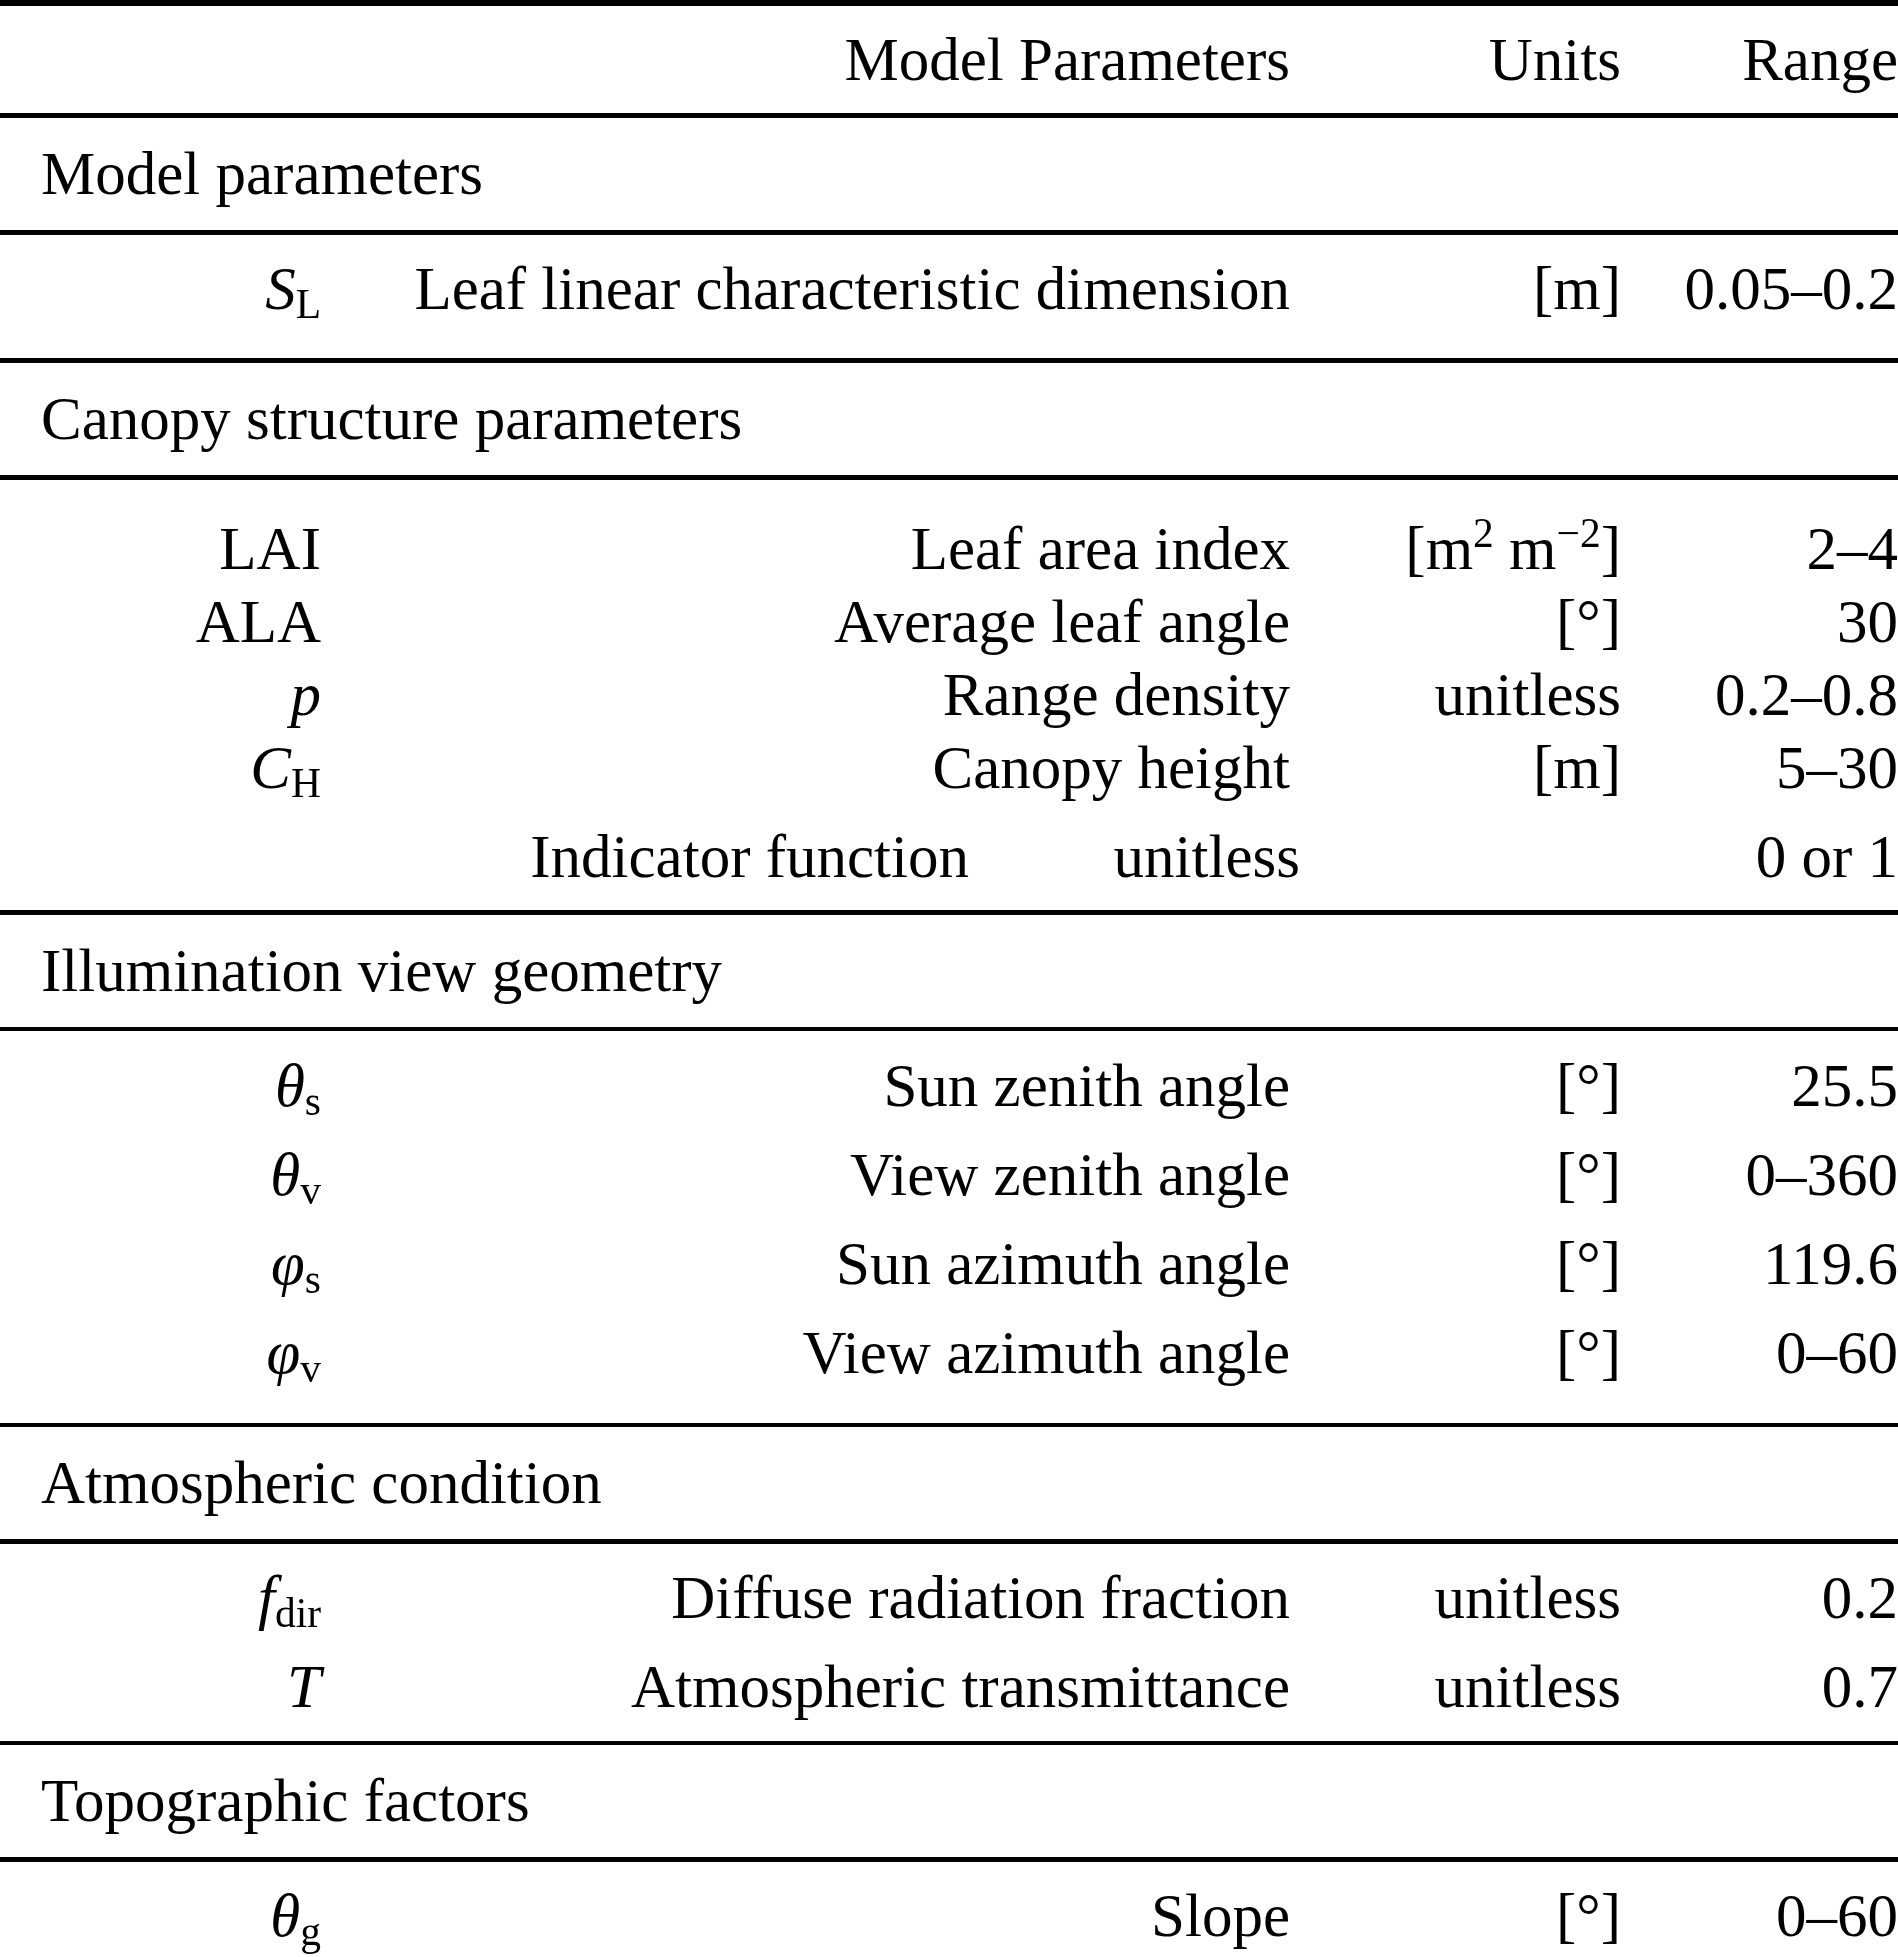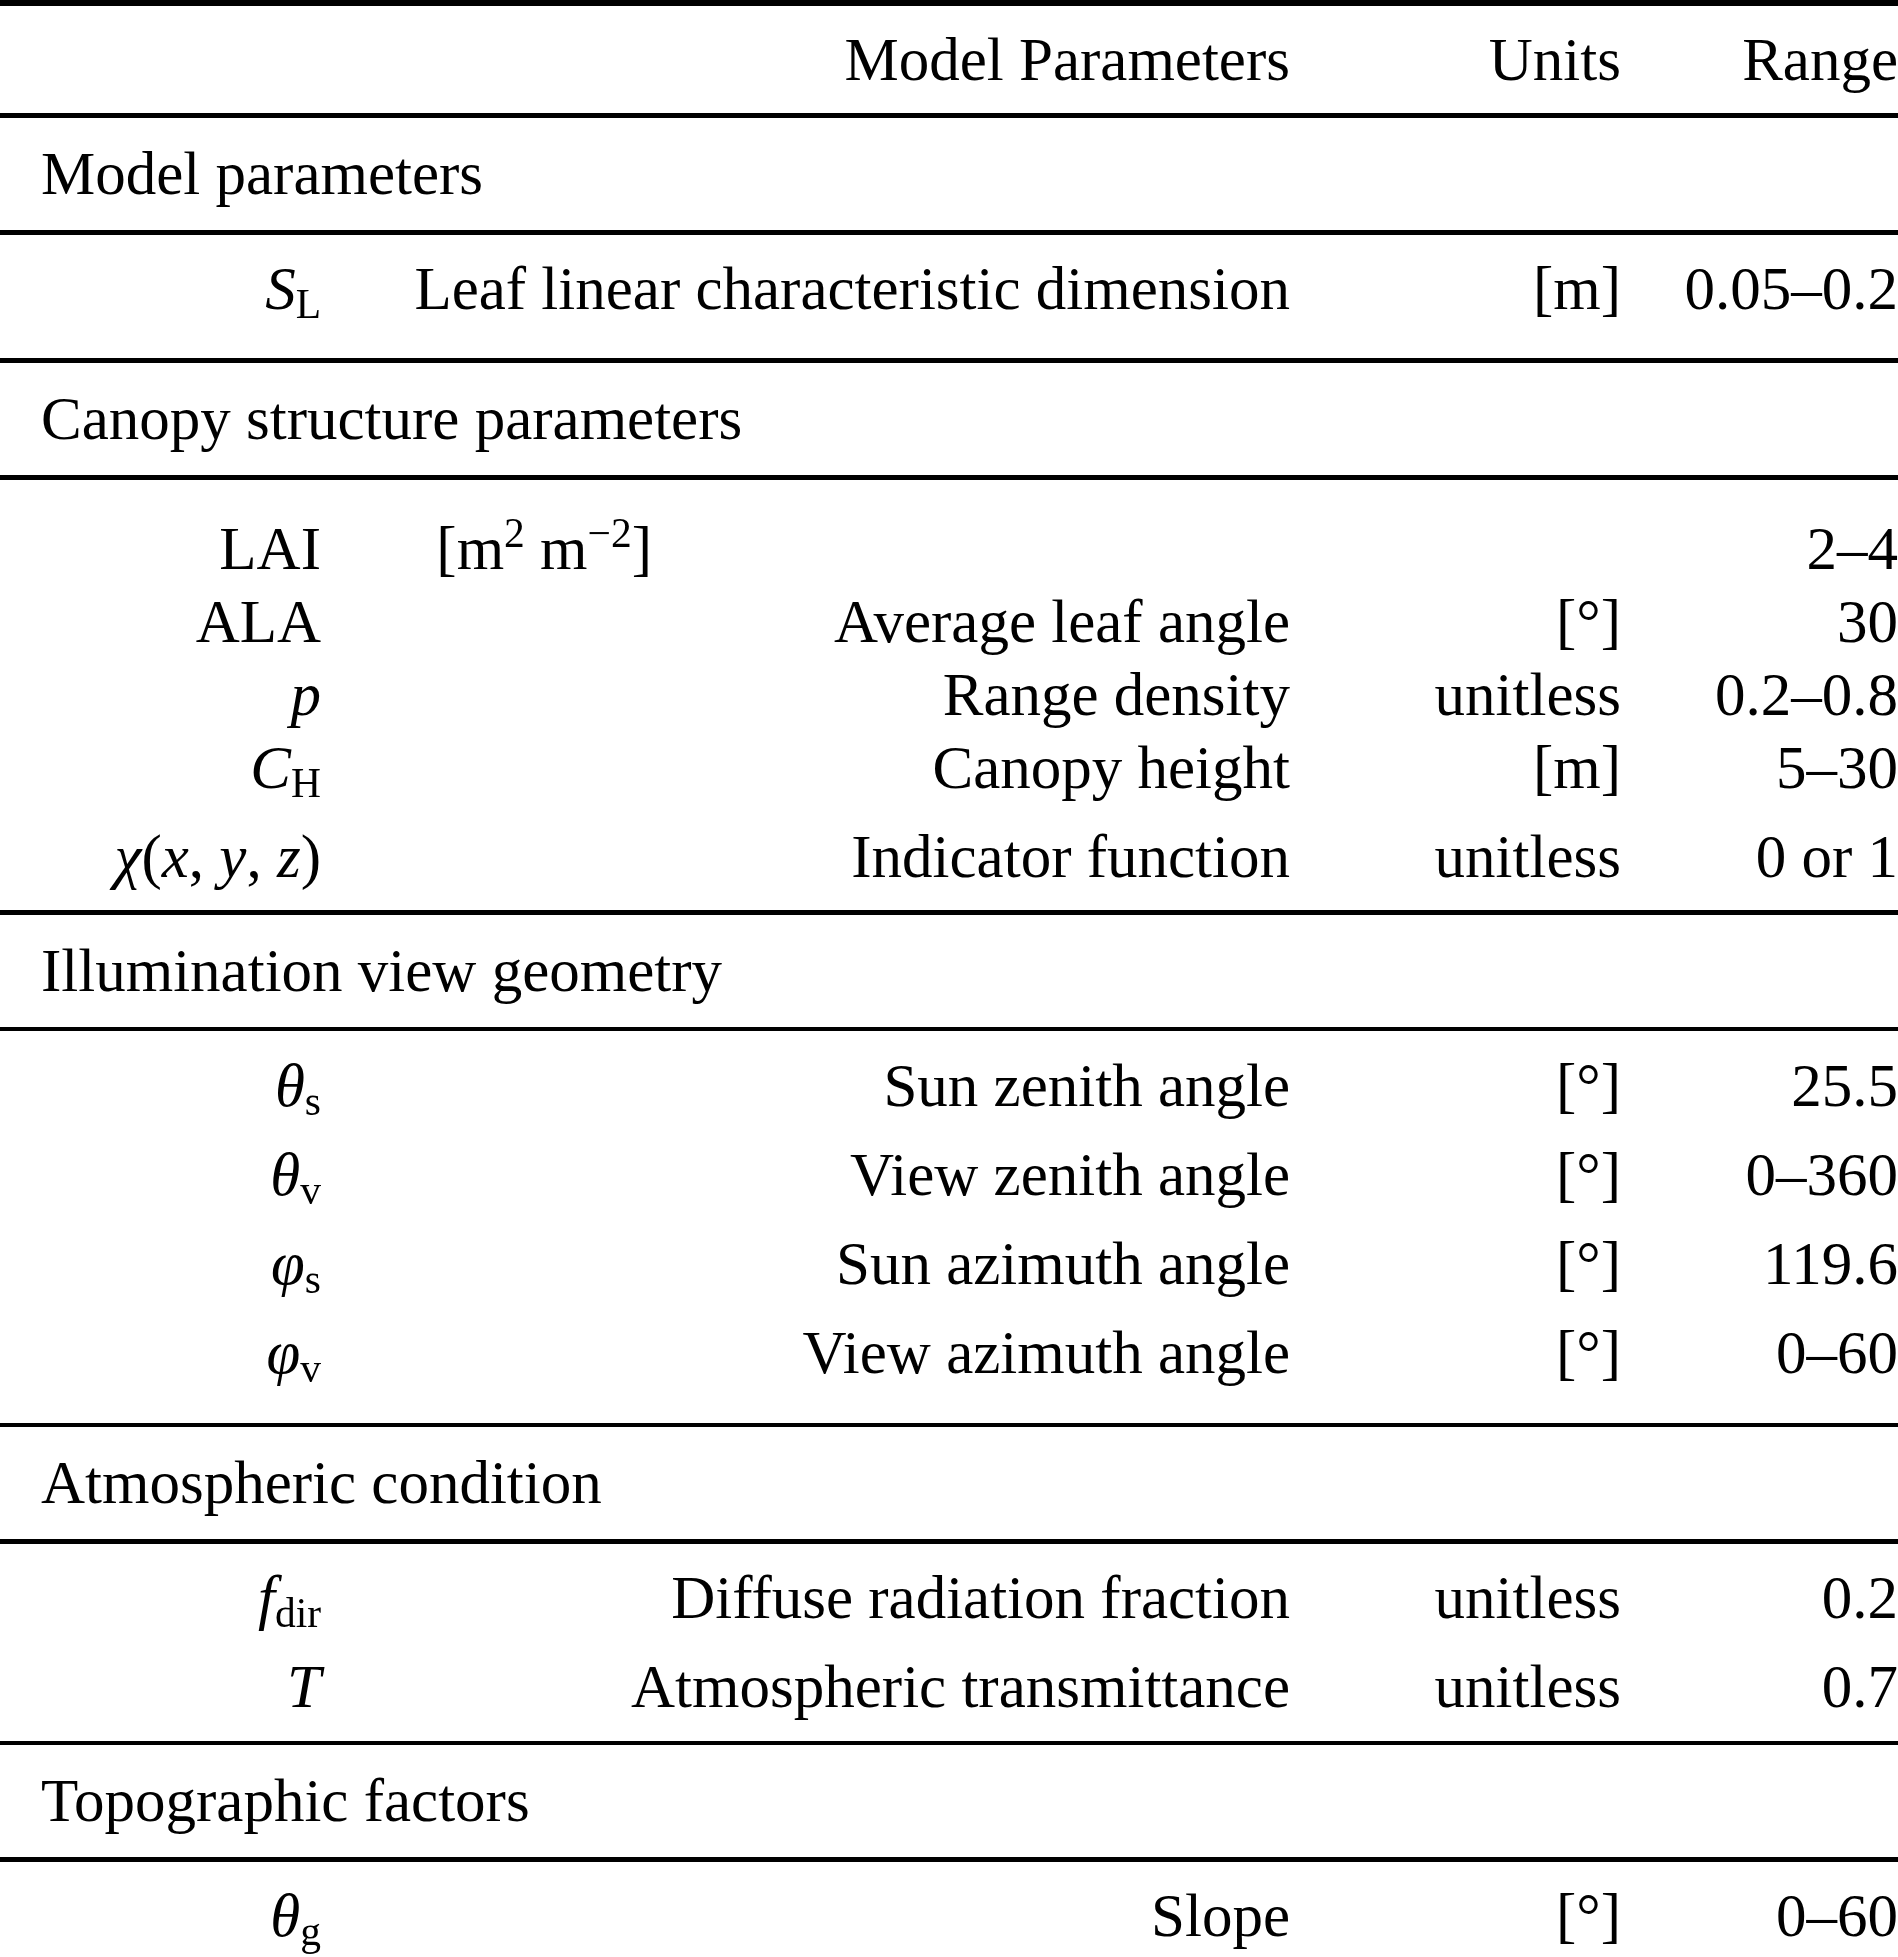--- a/index.html
+++ b/index.html
@@ -91,20 +91,21 @@
         </div>
       </div>
       <div class="rule"></div>
       <div class="section-band">
         <span>Canopy structure parameters</span>
       </div>
       <div class="rule"></div>
       <div class="data-band">
         <div class="row">
           <div class="c-sym"><span>LAI</span></div>
+          <div class="c-name">Leaf area index</div>
           <div class="c-units"><span>[m</span><span class="sup">2</span><span> m</span><span class="sup">−2</span><span>]</span></div>
           <div class="c-range">2–4</div>
         </div>
         <div class="row">
           <div class="c-sym"><span>ALA</span></div>
           <div class="c-name">Average leaf angle</div>
           <div class="c-units"><span>[°]</span></div>
           <div class="c-range">30</div>
         </div>
         <div class="row">
@@ -113,21 +114,20 @@
           <div class="c-units"><span>unitless</span></div>
           <div class="c-range">0.2–0.8</div>
         </div>
         <div class="row">
           <div class="c-sym"><span class=" it">C</span><span class="sub">H</span></div>
           <div class="c-name">Canopy height</div>
           <div class="c-units"><span>[m]</span></div>
           <div class="c-range">5–30</div>
         </div>
         <div class="row">
-          <div class="c-sym"><span class=" it">χ</span><span>(</span><span class=" it">x</span><span>, </span><span class=" it">y</span><span>, </span><span class=" it">z</span><span>)</span></div>
           <div class="c-name">Indicator function</div>
           <div class="c-units"><span>unitless</span></div>
           <div class="c-range">0 or 1</div>
         </div>
       </div>
       <div class="rule"></div>
       <div class="section-band">
         <span>Illumination view geometry</span>
       </div>
       <div class="rule"></div>

